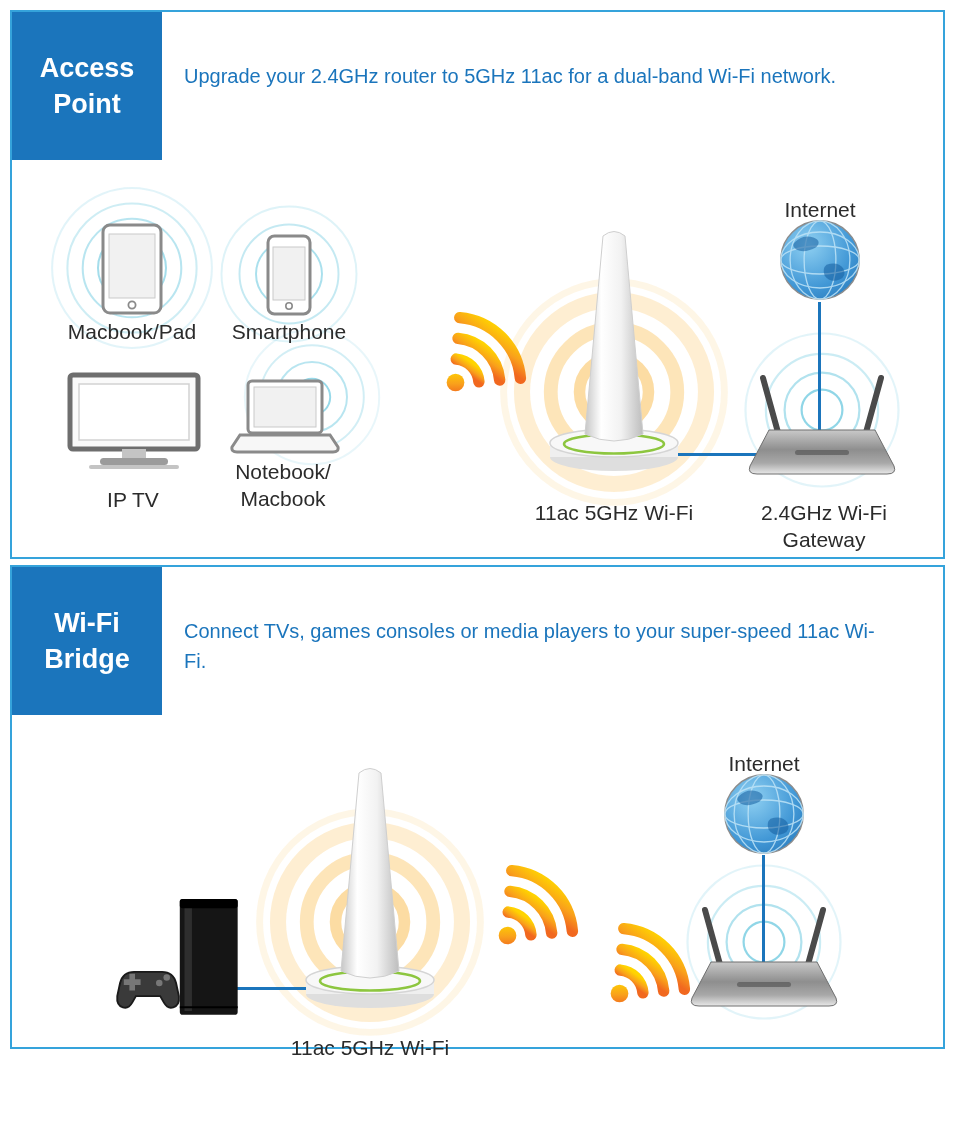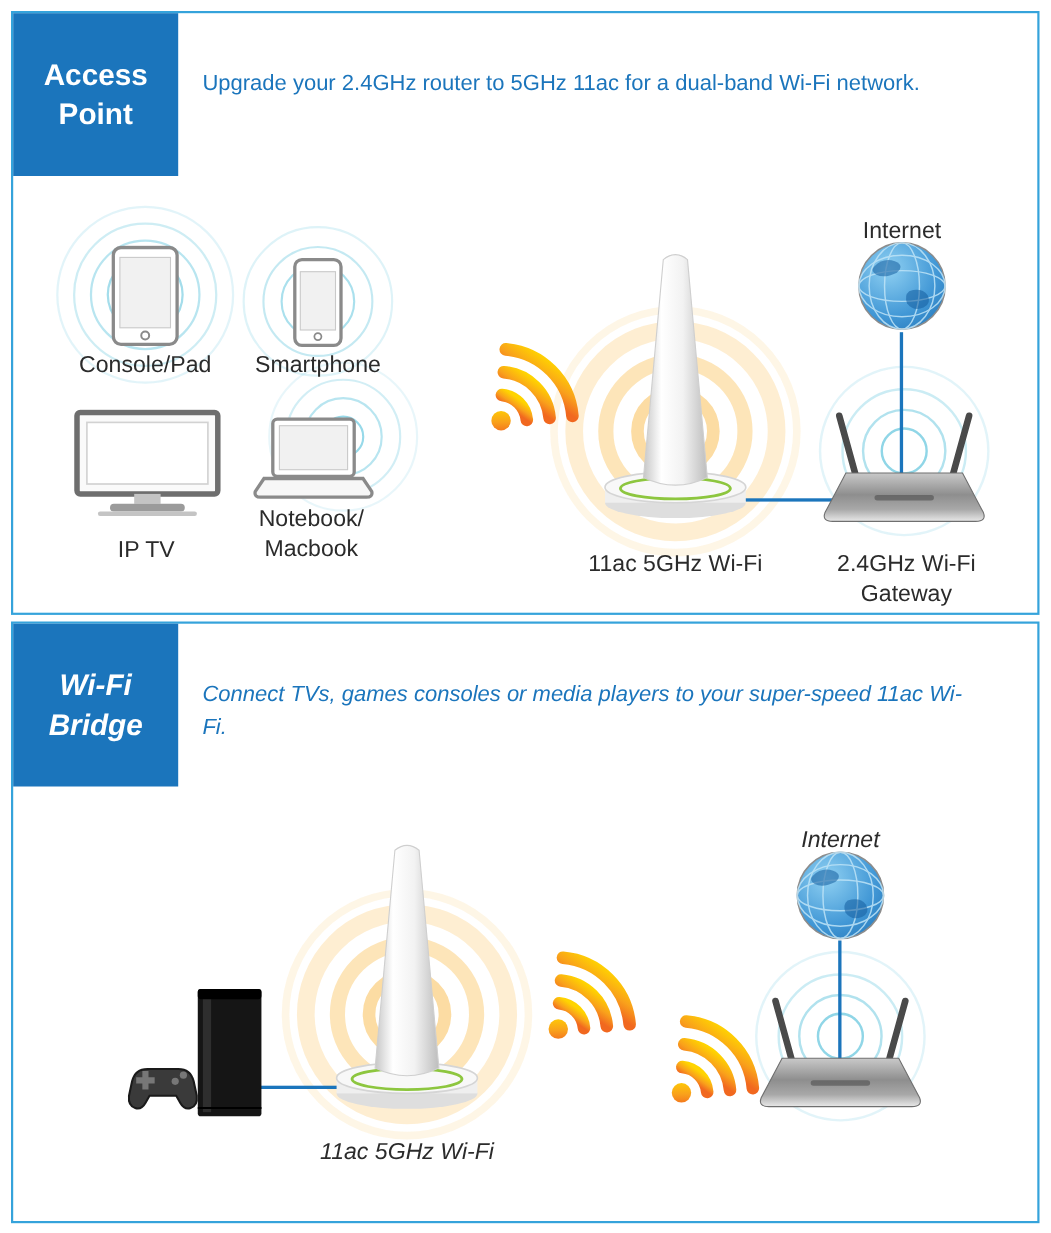--- a/index.html
+++ b/index.html
@@ -1,21 +1,21 @@
 <!DOCTYPE html>
 <html><head>
 <meta charset="utf-8">
 <style>
   html,body{margin:0;padding:0;background:#fff;}
   .page{position:relative;width:955px;height:1121px;background:#fff;
         font-family:"Liberation Sans",sans-serif;overflow:hidden;}
   .panel{position:absolute;left:10px;width:935px;border:2px solid #35A3DB;
          background:#fff;box-sizing:border-box;}
   #p1{top:10px;height:549px;}
-  #p2{top:565px;height:547px;font-style:italic;}
+  #p2{top:565px;height:484px;}
   .mode-box{position:absolute;left:0;top:0;width:150px;height:148px;background:#1B75BC;
             color:#fff;display:flex;align-items:center;justify-content:center;
             text-align:center;font-size:27px;font-weight:bold;line-height:1.35;padding:12px 14px;
             box-sizing:border-box;}
   .headline{position:absolute;left:172px;top:34px;width:700px;font-size:20px;
             color:#1B75BC;line-height:1.48;margin-top:16px;}
   .n{position:absolute;}
   .z0{z-index:0;} .z2{z-index:2;}
   .lbl{position:absolute;font-size:21px;line-height:1.3;color:#2B2B2B;
        text-align:center;white-space:pre-line;z-index:3;}
@@ -60,21 +60,21 @@
         <circle cx="100" cy="100" r="74" opacity="0.35"></circle>
           <circle cx="100" cy="100" r="96" opacity="0.18"></circle>
       </g>
     </svg>
 
     <svg class="n z2" style="left:89px;top:211px;width:62px;height:92px" viewBox="0 0 62 92">
       <rect x="2" y="2" width="58" height="88" rx="7" fill="#FFFFFF" stroke="#8A8A8A" stroke-width="3"></rect>
       <rect x="8" y="11" width="46" height="64" fill="#F1F1F1" stroke="#C9C9C9" stroke-width="1"></rect>
       <circle cx="31" cy="82" r="3.6" fill="none" stroke="#8A8A8A" stroke-width="1.8"></circle>
     </svg>
-    <div class="lbl" style="left:40px;top:306px;width:160px">Console/Pad</div>
+    <div class="lbl" style="left:40px;top:306px;width:160px">Macbook/Pad</div>
 
     <svg class="n z2" style="left:254px;top:222px;width:46px;height:82px" viewBox="0 0 46 82">
       <rect x="2" y="2" width="42" height="78" rx="6.5" fill="#FFFFFF" stroke="#8A8A8A" stroke-width="3"></rect>
       <rect x="7" y="13" width="32" height="53" fill="#F1F1F1" stroke="#C9C9C9" stroke-width="1"></rect>
       <circle cx="23" cy="72" r="3.2" fill="none" stroke="#8A8A8A" stroke-width="1.6"></circle>
     </svg>
     <div class="lbl" style="left:197px;top:306px;width:160px">Smartphone</div>
 
     <svg class="n z2" style="left:55px;top:360px;width:134px;height:100px" viewBox="0 0 134 100">
       <rect x="3" y="3" width="128" height="74" rx="3" fill="#FAFAFA" stroke="#6E6E6E" stroke-width="5"></rect>

